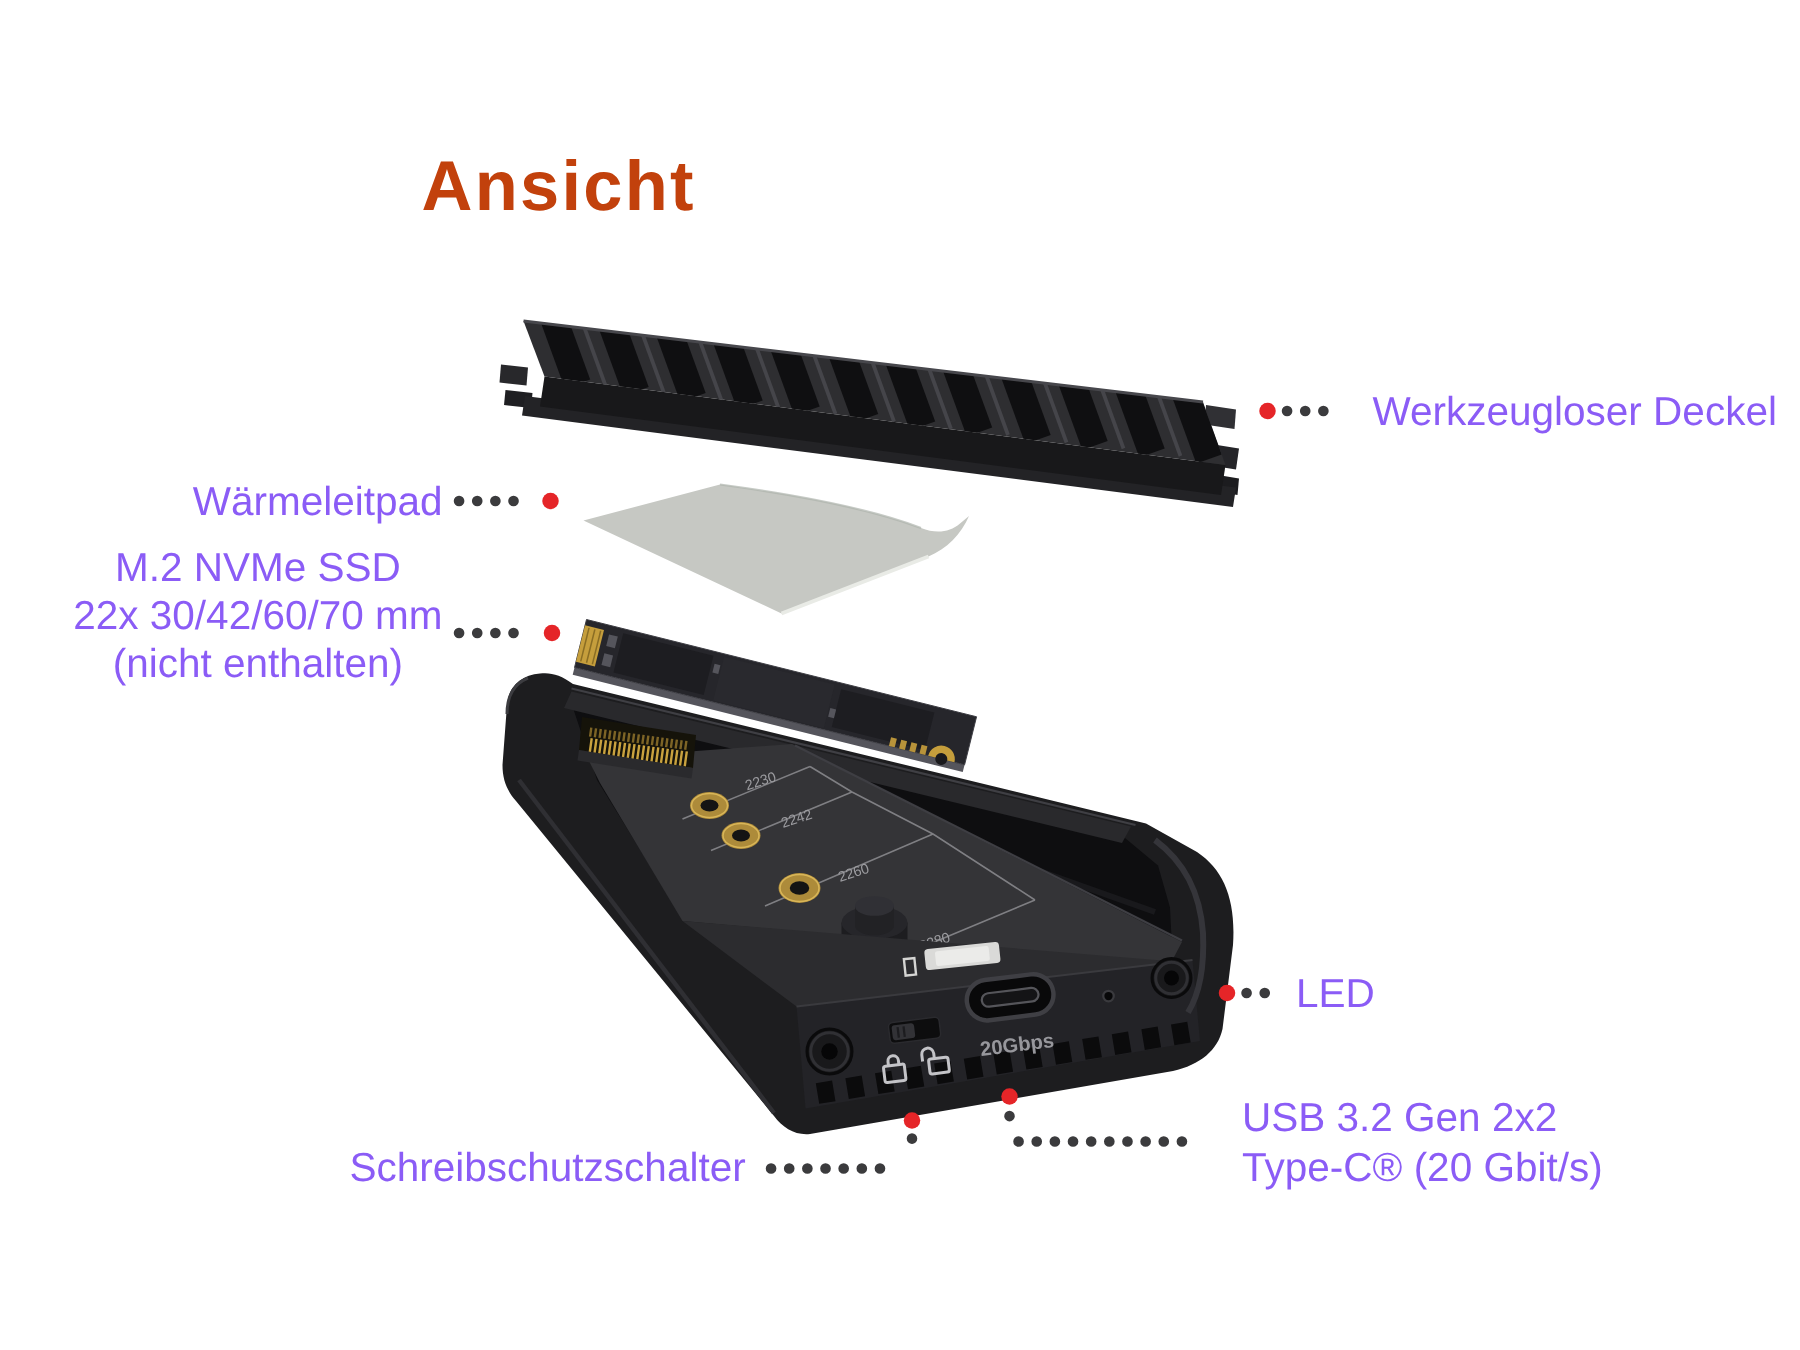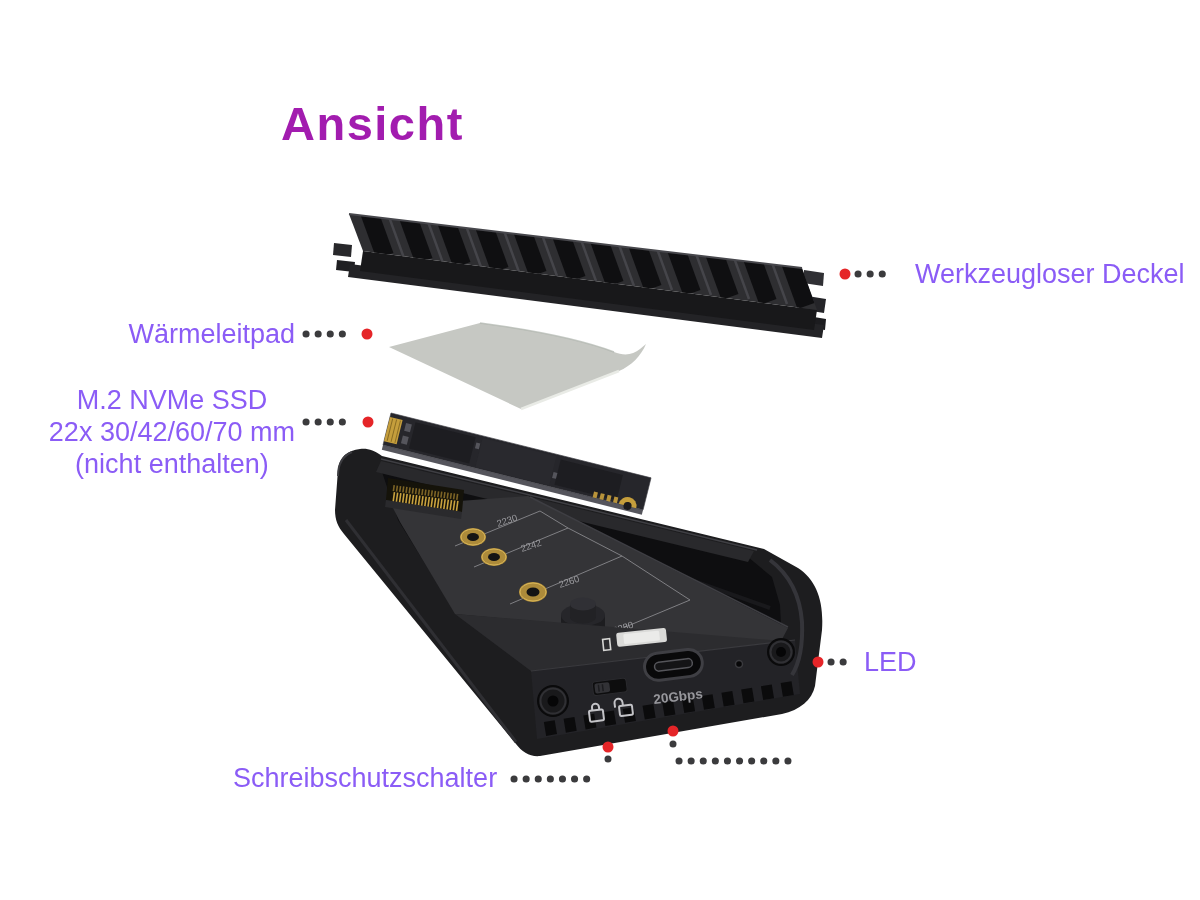--- a/index.html
+++ b/index.html
@@ -1,21 +1,21 @@
 <!DOCTYPE html>
 <html><head>
 <meta charset="utf-8">
 <style>
   html,body{margin:0;padding:0;background:#ffffff;}
   #stage{position:relative;width:1200px;height:900px;background:#ffffff;overflow:hidden;
          font-family:"Liberation Sans",sans-serif;}
   #art{position:absolute;left:0;top:0;}
   .label{position:absolute;color:#8b5cf6;font-size:27px;line-height:33px;white-space:nowrap;}
   .label.right{text-align:center;}
-  #page-title{position:absolute;color:#a21caf;font-size:47px;font-weight:700;letter-spacing:1.5px;}
+  #page-title{position:absolute;color:#c2410c;font-size:47px;font-weight:700;letter-spacing:1.5px;}
 </style>
 </head>
 <body>
 
 <div id="stage">
 
   <svg id="art" width="1200" height="900" viewBox="0 0 1200 900">
     <defs>
       <clipPath id="coverTopClip">
         <polygon points="349,214 802,268 817,310 363,251"></polygon>
@@ -239,23 +239,27 @@
       </g>
     </g>
   </svg>
 
   <div id="page-title" style="left:281px;top:96px;">Ansicht</div>
 
   <div class="label" style="left:915px;top:258px;">Werkzeugloser Deckel</div>
 
   <div class="label right" style="right:905px;top:318px;">Wärmeleitpad</div>
 
-  <div class="label right" style="right:905px;top:384px;line-height:32px;">
+  <div class="label right" style="right:905px;top:362px;line-height:32px;">
     <div>M.2 NVMe SSD</div>
     <div>22x 30/42/60/70 mm</div>
     <div>(nicht enthalten)</div>
   </div>
 
   <div class="label" style="left:864px;top:646px;text-align:right;">LED</div>
 
+  <div class="label" style="left:828px;top:729px;">
+    <div>USB 3.2 Gen 2x2</div>
+    <div>Type-C® (20 Gbit/s)</div>
+  </div>
 
   <div class="label" style="left:233px;top:762px;">Schreibschutzschalter</div>
 </div>
 
 </body></html>

